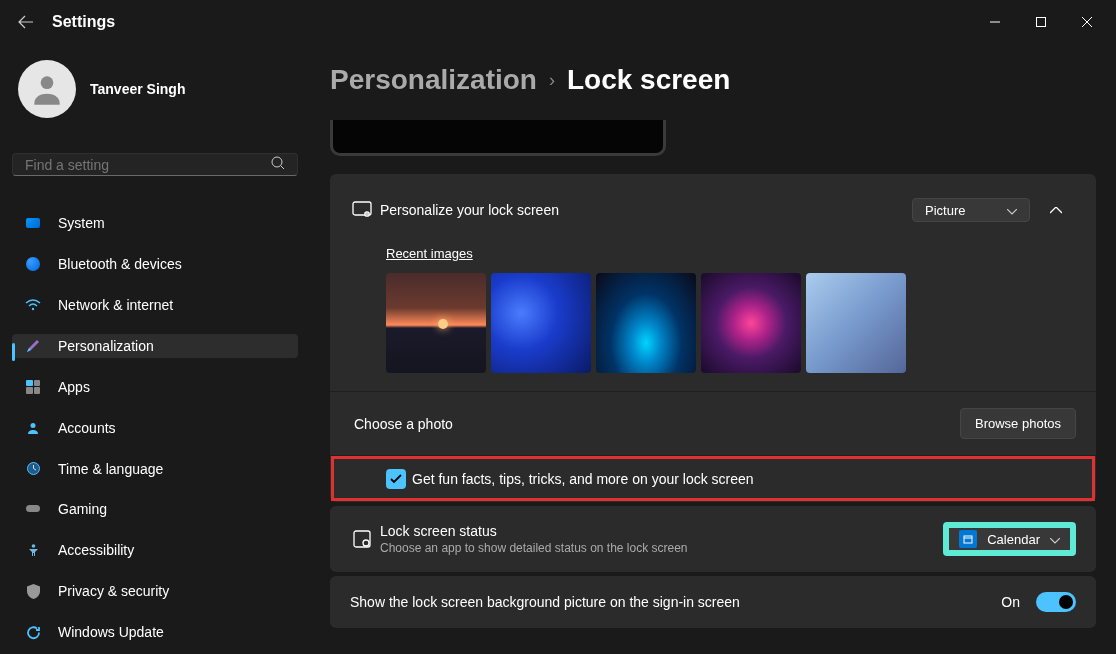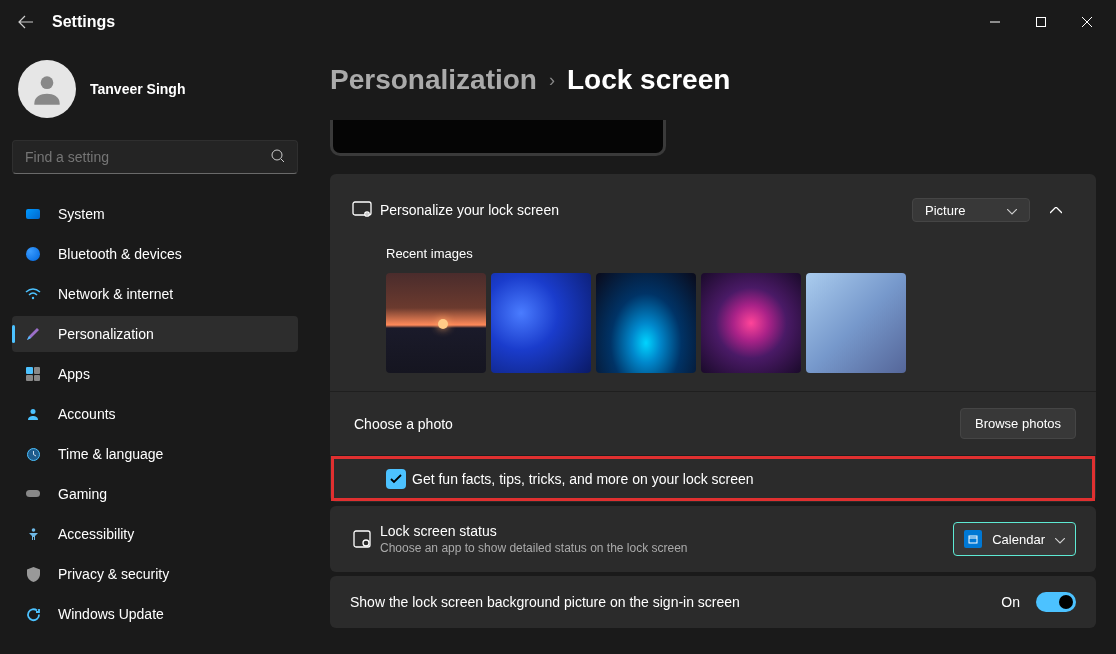--- a/index.html
+++ b/index.html
@@ -6,21 +6,21 @@
     body { background: #1a1a1a; color: #ffffff; width: 1116px; height: 654px; overflow: hidden; border-radius: 8px; }
     
     .titlebar { display: flex; align-items: center; height: 44px; padding: 0 6px; }
     .back-btn { width: 40px; height: 40px; display: flex; align-items: center; justify-content: center; color: #ccc; font-size: 15px; cursor: pointer; }
     .title-text { font-size: 16px; font-weight: 600; color: #fff; margin-left: 6px; }
     .win-controls { margin-left: auto; display: flex; }
     .win-btn { width: 46px; height: 32px; display: flex; align-items: center; justify-content: center; color: #fff; cursor: pointer; }
     
     .app-body { display: flex; height: calc(100% - 44px); }
     
-    .sidebar { width: 310px; padding: 10px 12px; display: flex; flex-direction: column; gap: 4px; }
+    .sidebar { width: 310px; padding: 10px 12px; display: flex; flex-direction: column; gap: 17px; }
     .profile { display: flex; align-items: center; gap: 14px; padding: 6px 6px 18px 6px; }
     .avatar { width: 58px; height: 58px; border-radius: 50%; background: #e6e6e6; display: flex; align-items: center; justify-content: center; }
     .avatar svg { width: 38px; height: 38px; fill: #888; }
     .profile-name { font-size: 14px; font-weight: 600; }
     
     .search { position: relative; height: 34px; background: #242424; border: 1px solid #2f2f2f; border-bottom: 1px solid #6a6a6a; border-radius: 4px; display: flex; align-items: center; padding: 0 12px; margin-bottom: 18px; }
     .search input { flex: 1; background: transparent; border: none; outline: none; color: #ccc; font-size: 14px; }
     .search-icon { color: #ccc; font-size: 14px; }
     
     .nav-item { display: flex; align-items: center; gap: 16px; height: 36px; padding: 0 12px; border-radius: 4px; cursor: pointer; font-size: 14px; color: #fff; position: relative; }
@@ -50,35 +50,35 @@
     .card { background: #2b2b2b; border-radius: 6px; margin-bottom: 4px; }
     .row { display: flex; align-items: center; padding: 16px 20px; gap: 6px; }
     .row.red-box { outline: 3px solid #e03030; outline-offset: -4px; padding: 13px 20px;}
     .row-icon { width: 24px; display: flex; justify-content: center; }
     .row-body { flex: 1; }
     .row-title { font-size: 14px; color: #fff; }
     .row-sub { font-size: 12px; color: #aaa; margin-top: 2px; }
     .dropdown { background: #383838; border: 1px solid #454545; border-radius: 4px; height: 24px; min-width: 118px; display: flex; align-items: center; justify-content: space-between; padding: 0 12px; font-size: 13px; cursor: pointer; gap: 18px; }
     .expand-btn { width: 40px; height: 40px; display: flex; align-items: center; justify-content: center; color: #fff; cursor: pointer; font-size: 13px; }
     
-    .inner { padding: 0 20px 18px 56px; }
+    .inner { padding: 0 20px 18px 56px; text-decoration: underline; }
     .inner-title { font-size: 13px; color: #fff; margin-bottom: 12px; }
     .thumbs { display: flex; gap: 5px; }
     .thumb { width: 100px; height: 100px; border-radius: 4px; background: #333; cursor: pointer; }
     .thumb1 { background: linear-gradient(180deg, #4a2c2c 0%, #6b3a2e 35%, #ff8a5a 52%, #1a1a2a 55%, #151520 100%); position: relative; }
     .thumb1::after { content: ''; position: absolute; width: 10px; height: 10px; border-radius: 50%; background: #ffcc88; left: 52px; top: 46px; box-shadow: 0 0 8px #ffaa66; }
     .thumb2 { background: radial-gradient(circle at 30% 40%, #4a7cff 0%, #1a3ccc 40%, #0a1a66 100%); }
     .thumb3 { background: radial-gradient(ellipse at 50% 70%, #00d4ff 0%, #0088cc 20%, #003366 50%, #0a0a1a 100%); }
     .thumb4 { background: radial-gradient(circle at 50% 50%, #ff4499 0%, #aa2288 25%, #4a1a66 50%, #1a0a2a 100%); }
     .thumb5 { background: linear-gradient(135deg, #aaccee 0%, #7799cc 50%, #556699 100%); }
     
     .row-split { border-top: 1px solid #1f1f1f; }
     .btn { background: #383838; border: 1px solid #454545; border-radius: 4px; padding: 7px 14px; font-size: 13px; color: #fff; cursor: pointer; }
     .checkbox { width: 20px; height: 20px; border-radius: 4px; background: #4cc2ff; display: flex; align-items: center; justify-content: center; font-size: 13px; color: #000; font-weight: bold; }
-    .status-drop { background: #383838; border: 1px solid #5eead4; border-radius: 4px; height: 34px; display: flex; align-items: center; padding: 0 10px; gap: 10px; font-size: 13px; cursor: pointer; }
+    .status-drop { background: #383838; border: 6px solid #5eead4; border-radius: 4px; height: 34px; display: flex; align-items: center; padding: 0 10px; gap: 10px; font-size: 13px; cursor: pointer; }
     .cal-icon { width: 18px; height: 18px; background: #0078d4; border-radius: 2px; display: flex; align-items: center; justify-content: center; font-size: 10px; }
     .toggle { position: relative; width: 40px; height: 20px; background: #4cc2ff; border-radius: 10px; cursor: pointer; }
     .toggle::after { content: ''; position: absolute; right: 3px; top: 3px; width: 14px; height: 14px; background: #000; border-radius: 50%; }
     .onoff { font-size: 14px; margin-right: 10px; }
   </style>
 </head>
 <body>
 
 <div class="titlebar">
   <div class="back-btn">

